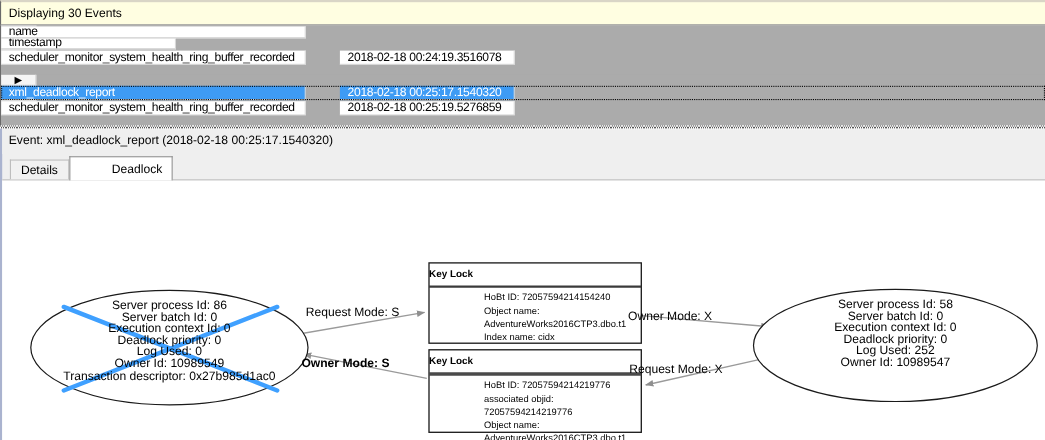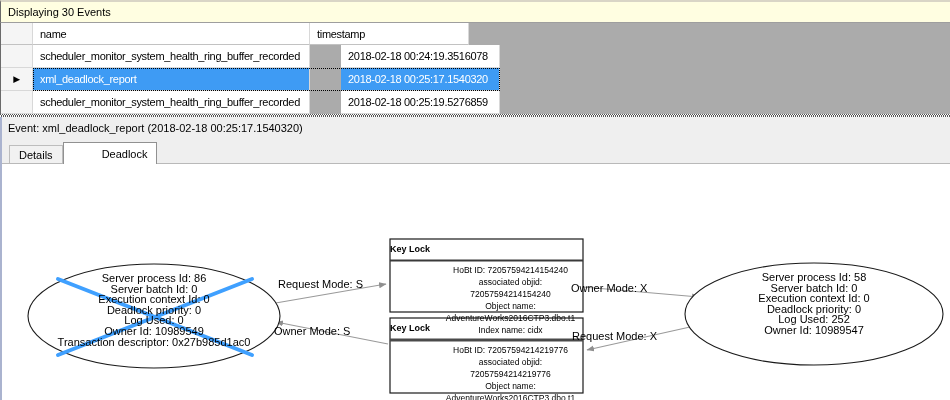--- a/index.html
+++ b/index.html
@@ -13,21 +13,21 @@
   
   .info-bar {
     height:23px; background:#fffee1;
     border-top:2px solid #d9d5c6; border-bottom:1px solid #9e9e9e;
     border-left:1px solid #6a6a6a;
     line-height:20px; padding-left:7px;
   }
 
   
   .grid { height:91px; background:#ababab; border-left:1px solid #6a6a6a; overflow:hidden; }
-  .grid-row { display:flex; height:23px; background:#ababab; }
+  .grid-row { display:flex; height:23px; background:#ababab;flex-direction:column; }
   .grid-row.header { height:22px; }
   .cell { background:#fff; border-right:1px solid #d8d8d8; border-bottom:1px solid #d8d8d8;
           white-space:nowrap; overflow:hidden; letter-spacing:-0.3px;
           padding:0 0 0 7px; display:flex; align-items:center; }
   .cell.selcol { width:32px; background:#f5f5f5; padding:0; justify-content:center; }
   .cell.c-name { width:277px; }
   .cell.c-ts { width:159px; }
   .grid-row.header .cell { border-bottom:1px solid #c2c2c2; }
   .filler { flex:1; background:#ababab; }
   .row-wrap { display:flex;gap:31px; }
@@ -53,21 +53,21 @@
   .tab-strip { height:23px; display:flex; align-items:flex-end; padding-left:7px; position:relative; z-index:2; }
   .tab { padding:0 9px; display:flex; align-items:center; cursor:default; }
   .tab.inactive { height:18px; background:#f1f1f1; border:1px solid #bdbdbd; border-bottom:none; }
   .tab.active  { height:22px; background:#fff; border:1px solid #919191; border-bottom:none; margin-bottom:-1px;padding-left:38px; }
 
   .tab-content { position:relative; height:237px; background:#fff; border-top:1px solid #b9b9b9; }
   .graph-svg { position:absolute; left:0; top:0; }
 
   .node-text { position:absolute; text-align:center; font-size:11px; line-height:10.6px; color:#000; }
   .rect-title { position:absolute; font-size:9px; color:#000;font-weight:bold; }
-  .rect-lines { position:absolute; text-align:center; font-size:8.5px; line-height:12px; color:#000;padding-left:48px; }
+  .rect-lines { position:absolute; text-align:left; font-size:8.5px; line-height:12px; color:#000;padding-left:48px; }
   .edge-label { position:absolute; width:124px; text-align:left; font-size:11px; color:#000; }
 </style>
 </head>
 <body>
 
 <div class="root">
 
   <div class="info-bar">
     <span>Displaying 30 Events</span>
   </div>
@@ -174,33 +174,32 @@
         <div>Server batch Id: 0</div>
         <div>Execution context Id: 0</div>
         <div>Deadlock priority: 0</div>
         <div>Log Used: 252</div>
         <div>Owner Id: 10989547</div>
       </div>
 
       <div class="rect-title" style="left:388px; top:80px; width:193px;">Key Lock</div>
       <div class="rect-lines" style="left:390px; top:100px; width:189px;">
         <div>HoBt ID: 72057594214154240</div>
-        <div>associated objid: 72057594214154240</div>
         <div>Object name: AdventureWorks2016CTP3.dbo.t1</div>
         <div>Index name: cidx</div>
       </div>
 
       <div class="rect-title" style="left:388px; top:159px; width:193px;">Key Lock</div>
       <div class="rect-lines" style="left:390px; top:180px; width:189px;">
         <div>HoBt ID: 72057594214219776</div>
         <div>associated objid: 72057594214219776</div>
         <div>Object name: AdventureWorks2016CTP3.dbo.t1</div>
         <div>Index name: idx1</div>
       </div>
 
       <div class="edge-label" style="left:276px; top:114px;">Request Mode: S</div>
-      <div class="edge-label" style="left:272px; top:161px;">Owner Mode: S</div>
+      <div class="edge-label" style="left:272px; top:161px;font-weight:bold;">Owner Mode: S</div>
       <div class="edge-label" style="left:569px; top:118px;">Owner Mode: X</div>
       <div class="edge-label" style="left:570px; top:166px;">Request Mode: X</div>
     </div>
   </div>
 
 </div>
 
 </body></html>

